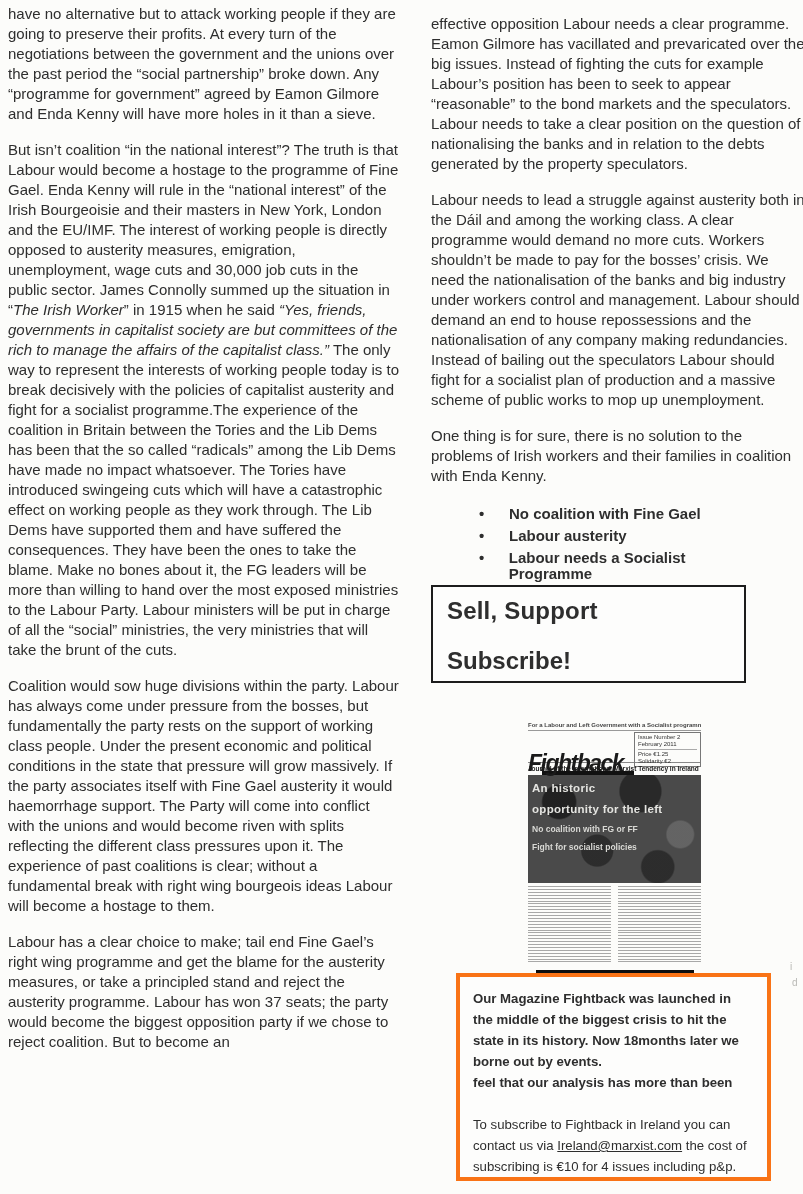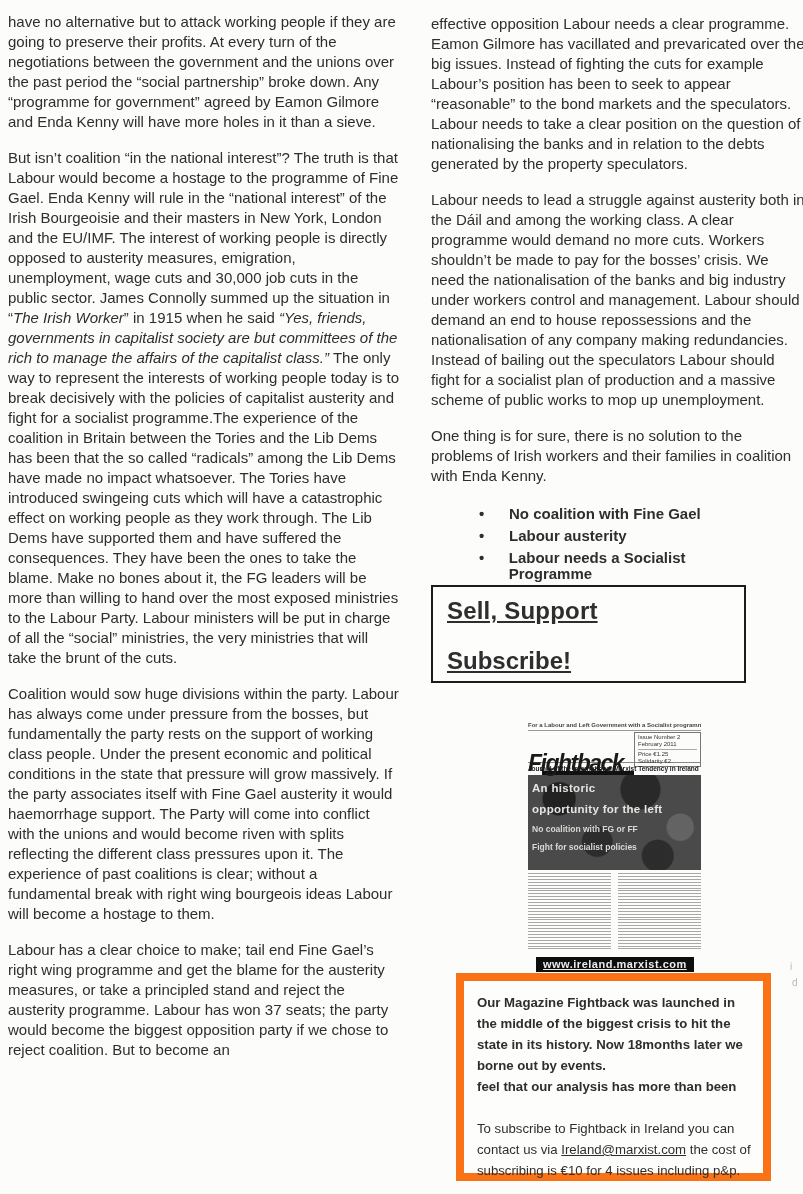--- a/index.html
+++ b/index.html
@@ -7,33 +7,33 @@
   .page{
     position:relative;
     width:803px;height:1194px;
     background:#fcfcfa;
     font-family:"Liberation Sans","DejaVu Sans",sans-serif;
     color:#2e2e2e;
     overflow:hidden;
   }
   .col{position:absolute;}
   .col p{margin:0 0 16px 0;font-size:15px;line-height:20px;}
-  .left-col{left:8px;top:12px;width:392px;}
+  .left-col{left:8px;top:4px;width:392px;}
   .right-col-text{left:431px;top:14px;width:374px;}
   .it{font-style:italic;}
 
   .bullet-list{position:absolute;left:431px;top:506px;width:340px;}
   .bullet-row{display:flex;align-items:flex-start;margin-bottom:6px;}
   .bullet-dot{width:30px;margin-left:48px;font-size:15px;font-weight:bold;line-height:16px;}
   .bullet-label{font-size:15px;font-weight:bold;line-height:16px;}
 
   .sell-box{
     position:absolute;left:431px;top:585px;width:315px;height:98px;
     border:2px solid #1c1c1c;background:#fdfdfc;
-    padding:10px 0 0 14px;box-sizing:border-box;text-decoration:underline;
+    padding:10px 0 0 14px;box-sizing:border-box;
   }
   .sell-line1{font-size:24px;font-weight:bold;letter-spacing:0.2px;}
   .sell-line2{font-size:24px;font-weight:bold;margin-top:22px;}
 
   
   .cover{position:absolute;left:528px;top:722px;width:173px;}
   .cover-tagline{
     font-size:6px;line-height:7px;color:#444;font-weight:bold;
     border-bottom:1px solid #999;padding-bottom:1px;margin-bottom:1px;
     white-space:nowrap;overflow:hidden;
@@ -48,21 +48,21 @@
   .issue-box{
     border:1px solid #777;width:62px;padding:1px 3px;
     font-size:6px;line-height:7px;color:#333;
   }
   .issue-box .rule{border-top:1px solid #aaa;margin:1px 0;}
   .cover-subtitle{
     font-size:6.5px;font-weight:bold;color:#222;line-height:9px;
     border-top:1px solid #888;margin-top:2px;padding-top:1px;white-space:nowrap;
   }
   .cover-photo{
-    margin-top:2px;height:95px;
+    margin-top:2px;height:108px;
     background-color:#4a4a4a;
     background-image:
       radial-gradient(circle at 18% 25%, rgba(0,0,0,.55) 0 10%, transparent 11%),
       radial-gradient(circle at 65% 15%, rgba(0,0,0,.45) 0 14%, transparent 15%),
       radial-gradient(circle at 40% 70%, rgba(15,15,15,.5) 0 12%, transparent 13%),
       radial-gradient(circle at 88% 55%, rgba(255,255,255,.14) 0 8%, transparent 9%),
       radial-gradient(circle at 75% 85%, rgba(0,0,0,.4) 0 10%, transparent 11%);
     padding:7px 8px 0 4px;box-sizing:border-box;
   }
   .headline-lg{font-size:11.5px;font-weight:bold;color:#e4e4e0;letter-spacing:.3px;line-height:12px;}
@@ -78,21 +78,21 @@
   .www-bar{
     margin:6px 0 0 8px;width:fit-content;
     background:#0e0e0e;color:#ececec;
     font-size:11px;font-weight:bold;letter-spacing:.5px;
     padding:1px 7px 2px 7px;
     text-decoration:underline;
   }
 
   .sub-box{
     position:absolute;left:456px;top:973px;width:315px;height:208px;
-    border:8px solid #f97316;background:#fdfdfc;
+    border:4px solid #f97316;background:#fdfdfc;
     padding:11px 11px 0 13px;box-sizing:border-box;
     font-size:13.2px;line-height:21px;
   }
   .sub-box .bold-para{font-weight:bold;}
   .sub-box .line{white-space:nowrap;}
   .gap{height:21px;}
   .email-link{text-decoration:underline;color:inherit;}
 
   .artifact{position:absolute;color:#b9b9b5;font-size:10px;line-height:10px;}
 </style>

